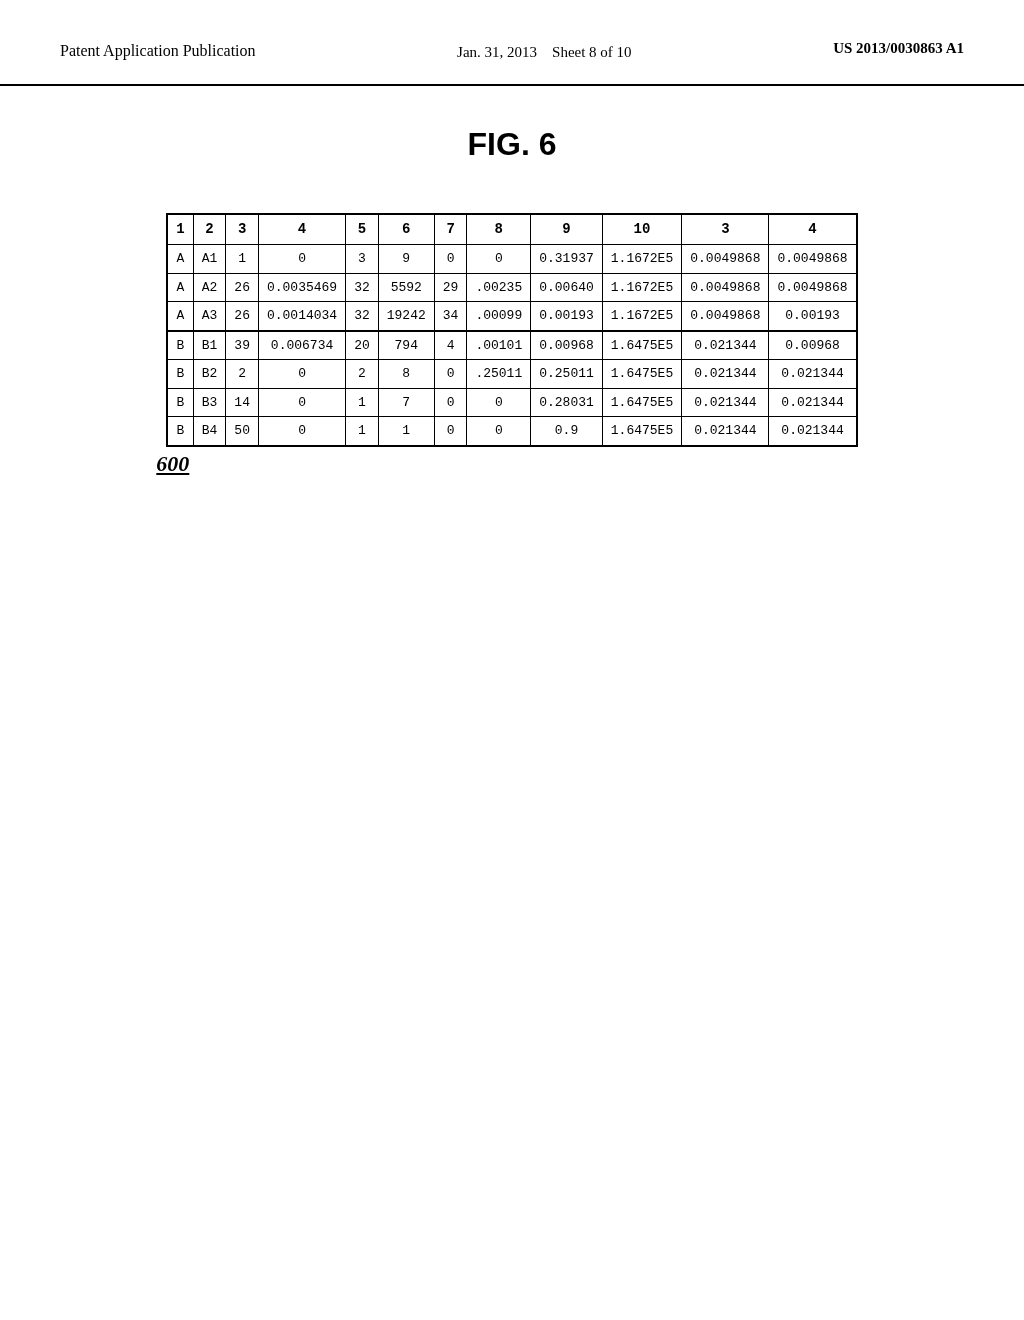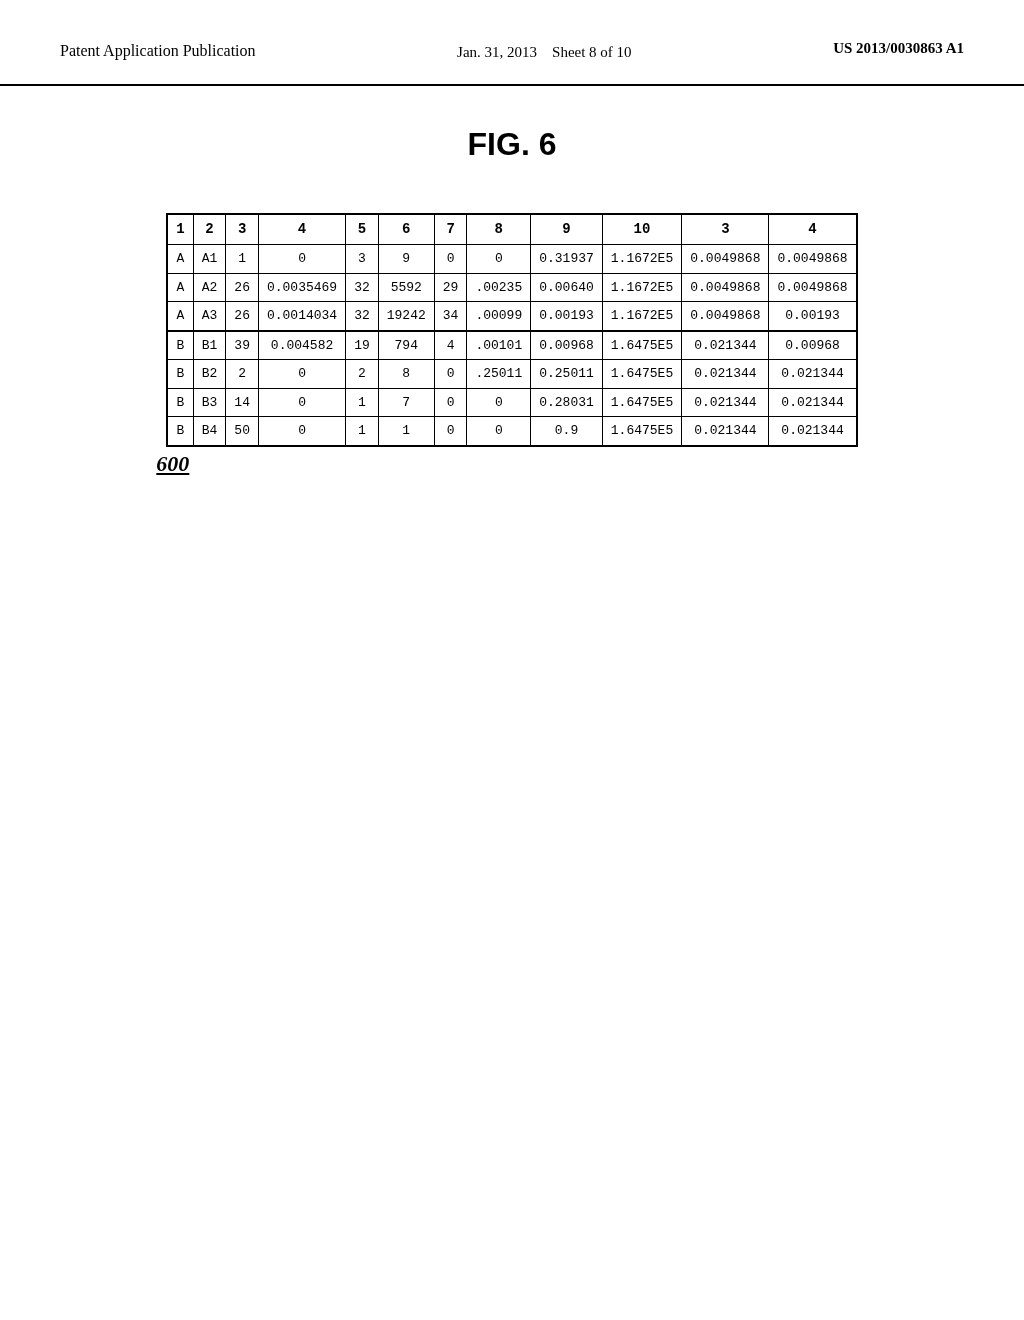--- a/index.html
+++ b/index.html
@@ -182,22 +182,22 @@
           <td>0.00193</td>
           <td>1.1672E5</td>
           <td>0.0049868</td>
           <td>0.00193</td>
         </tr>
 
         <tr class="row-b section-divider">
           <td>B</td>
           <td>B1</td>
           <td>39</td>
-          <td>0.004582</td>
-          <td>19</td>
+          <td>0.006734</td>
+          <td>20</td>
           <td>794</td>
           <td>4</td>
           <td>.00101</td>
           <td>0.00968</td>
           <td>1.6475E5</td>
           <td>0.021344</td>
           <td>0.00968</td>
         </tr>
 
         <tr class="row-b">

